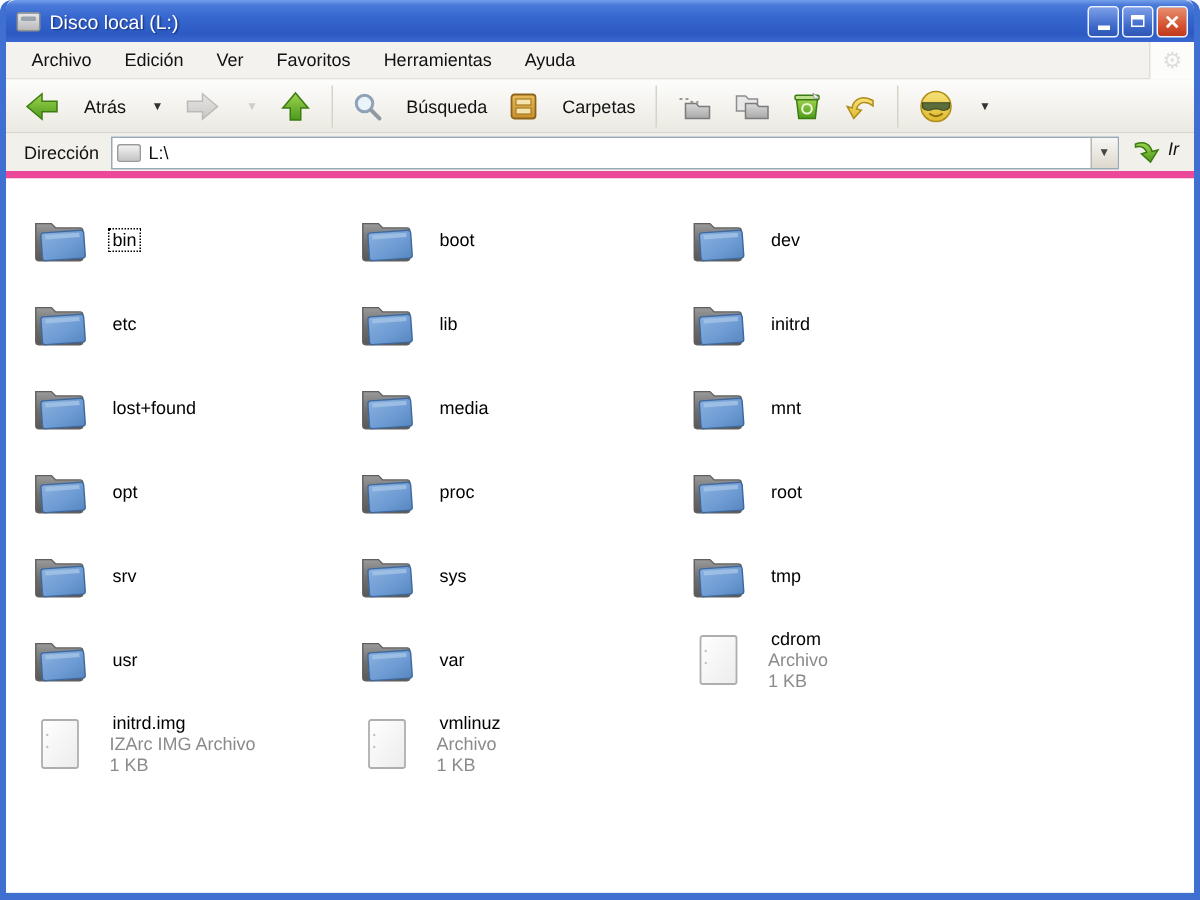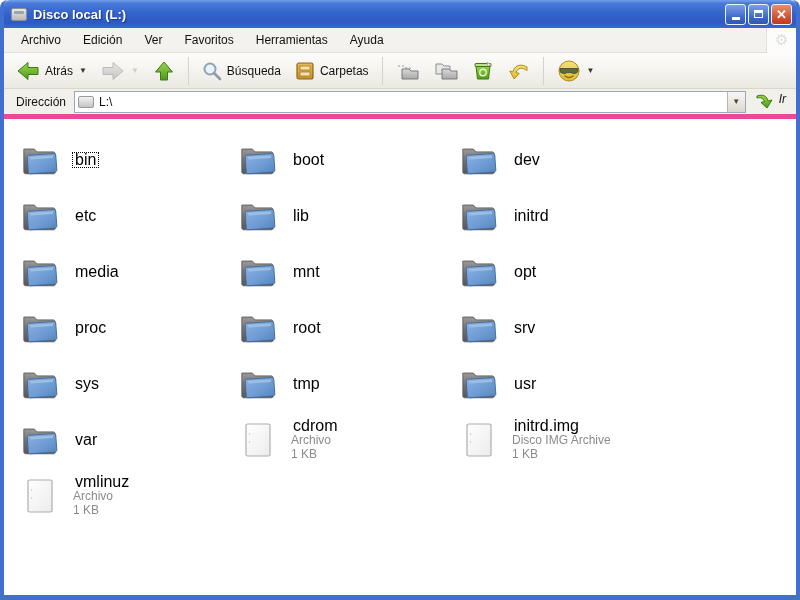--- a/index.html
+++ b/index.html
@@ -6,37 +6,37 @@
   html,body { width:800px; height:600px; background:#fff; font-family:"Liberation Sans", sans-serif; overflow:hidden; }
   .window{ position:absolute; inset:0; border-left:4px solid #3f6fd1; border-right:4px solid #3f6fd1;
            border-bottom:5px solid #3f6fd1; border-radius:8px 8px 0 0; background:#fff; display:flex; flex-direction:column; }
   
   .titlebar{ height:28px; flex:0 0 28px; display:flex; align-items:center; padding:0 4px 0 7px;
     background:linear-gradient(to bottom,#74a0ea 0%,#4a7ad9 12%,#3465cd 45%,#2c5ac2 80%,#3a68d2 100%);
     border-radius:6px 6px 0 0; }
   .title-icon{ width:16px; height:13px; margin-right:6px; background:linear-gradient(#e8e8e8,#b9b9b9);
     border:1px solid #8f8f8f; border-radius:2px; position:relative; }
   .title-icon::after{ content:""; position:absolute; left:2px; right:2px; top:2px; height:3px; background:#9aa4ad; border-radius:1px;}
-  .title-text{ color:#fff; font-weight:bold; font-size:13px; text-shadow:1px 1px 1px rgba(0,0,40,.45); flex:1; }
+  .title-text{ color:#fff; font-weight:normal; font-size:13px; text-shadow:1px 1px 1px rgba(0,0,40,.45); flex:1; }
   .win-btn{ width:21px; height:21px; margin-left:2px; border:1px solid #eef3ff; border-radius:3px;
     display:flex; align-items:center; justify-content:center; color:#fff; font-size:11px; line-height:1;
     background:linear-gradient(to bottom,#7d9fe8,#3a66c8 70%,#2f57b4); cursor:default; }
   .win-btn.close{ background:linear-gradient(to bottom,#e89071,#d4502f 65%,#bf3a1c); font-weight:bold; }
   .glyph-min{ width:8px; height:3px; background:#fff; margin-top:9px; }
   .glyph-max{ width:9px; height:8px; border:1px solid #fff; border-top:3px solid #fff; }
   .glyph-close{ font-size:13px; font-weight:bold; }
   
   .menubar{ height:25px; flex:0 0 25px; background:#f4f2ee; border-bottom:1px solid #e2dfd6; display:flex; align-items:center; padding-left:6px; }
   .menu-item{ font-size:12px; color:#111; padding:3px 11px; }
   .menu-spacer{ flex:1; }
   .menu-logo{ width:30px; height:25px; background:#fcfcfa; border-left:1px solid #e2dfd6; display:flex; align-items:center; justify-content:center; color:#dedede; font-size:15px; }
   
   .toolbar{ height:36px; flex:0 0 36px; background:linear-gradient(to bottom,#fdfdfc,#ebe9e1); border-bottom:1px solid #d9d6cc;
     display:flex; align-items:center; padding:0 6px; gap:2px; }
-  .tb-btn{ display:flex; align-items:center; gap:5px; padding:3px 6px; border-radius:3px; font-size:12px; color:#111; }
+  .tb-btn{ display:flex; align-items:center; gap:16px; padding:3px 6px; border-radius:3px; font-size:12px; color:#111; }
   .tb-sep{ width:1px; height:28px; background:#d6d3c9; margin:0 5px; }
   .caret{ font-size:8px; color:#333; margin-left:1px; }
   .caret.dis{ color:#b0b0b0; }
   .dim{ opacity:.55; }
   .icon-svg{ display:block; }
   
   .addressbar{ height:30px; flex:0 0 30px; background:#f2f0ea; border-bottom:5px solid #ec4899; display:flex; align-items:center; padding:0 6px; }
   .addr-label{ font-size:12px; margin:0 8px 0 6px; color:#111; }
   .addr-input{ flex:1; height:22px; background:#fff; border:1px solid #9aa8b8; display:flex; align-items:center; padding-left:3px; position:relative; }
   .addr-drive{ width:16px; height:12px; background:linear-gradient(#f2f2f2,#c4c4c4); border:1px solid #9a9a9a; border-radius:2px; margin-right:5px; }
@@ -44,21 +44,21 @@
   .addr-drop{ position:absolute; right:0; top:0; bottom:0; width:18px; background:linear-gradient(#f8f7f4,#dcd8cd);
     border-left:1px solid #b9b6ac; display:flex; align-items:center; justify-content:center; font-size:8px; color:#444; }
   .go-area{ display:flex; gap:5px; margin-left:8px; padding-right:4px;font-style:italic; }
   .go-label{ font-size:12px; color:#111; }
   
   .content{ flex:1; background:#fff; overflow:hidden; }
   .file-grid{ display:grid; grid-template-columns:218px 221px auto; grid-auto-rows:56px; padding:13px 0 0 16px; }
   .tile{ display:flex; align-items:center; gap:13px; }
   .tile .icon{ width:40px; flex:0 0 40px; display:flex; justify-content:center; }
   .tile .labels{ display:flex; flex-direction:column; }
-  .tile .name{ font-size:16px; color:#000; line-height:14px; padding:0 2px; }
+  .tile .name{ font-size:12px; color:#000; line-height:14px; padding:0 2px; }
   .tile .meta{ font-size:12px; color:#8b8b8b; line-height:14px; }
   .tile.selected .name{ outline:1px dotted #000; }
   .hidden-defs{ position:absolute; width:0; height:0; }
 </style>
 </head>
 <body>
 
 <svg class="hidden-defs" aria-hidden="true">
   <defs>
     <linearGradient id="gFolderBack" x1="0" y1="0" x2="0" y2="1">
@@ -294,20 +294,34 @@
         <path d="M9.5 13 l24 -1.6 .3 3 -24 1.7 Z" fill="#a5c4e6" opacity=".8"></path>
       </svg>
 
     </span>
     <span class="labels">
       <span class="name">initrd</span>
 
     </span>
   </div>
 
+  <div class="tile type-folder">
+    <span class="icon">
+      <svg class="folder-glyph" width="38" height="32" viewBox="0 0 40 33">
+        <path d="M3 5 h11 l3 3 h17 c1.1 0 2 .9 2 2 v19 c0 1.1 -.9 2 -2 2 H5 c-1.1 0 -2 -.9 -2 -2 Z" fill="url(#gFolderBack)" stroke="#5f5f5f" stroke-width="1"></path>
+        <path d="M8.5 11.5 l26 -1.8 c1.1 -.1 2 .8 2.1 1.9 l1.1 15.5 c.1 1.1 -.8 2 -1.9 2.1 l-26 1.8 c-1.1 .1 -2 -.8 -2.1 -1.9 L6.6 13.6 c-.1 -1.1 .8 -2 1.9 -2.1 Z" fill="url(#gFolderFront)" stroke="#3f699e" stroke-width="1"></path>
+        <path d="M9.5 13 l24 -1.6 .3 3 -24 1.7 Z" fill="#a5c4e6" opacity=".8"></path>
+      </svg>
+
+    </span>
+    <span class="labels">
+      <span class="name">lost+found</span>
+
+    </span>
+  </div>
 
   <div class="tile type-folder">
     <span class="icon">
       <svg class="folder-glyph" width="38" height="32" viewBox="0 0 40 33">
         <path d="M3 5 h11 l3 3 h17 c1.1 0 2 .9 2 2 v19 c0 1.1 -.9 2 -2 2 H5 c-1.1 0 -2 -.9 -2 -2 Z" fill="url(#gFolderBack)" stroke="#5f5f5f" stroke-width="1"></path>
         <path d="M8.5 11.5 l26 -1.8 c1.1 -.1 2 .8 2.1 1.9 l1.1 15.5 c.1 1.1 -.8 2 -1.9 2.1 l-26 1.8 c-1.1 .1 -2 -.8 -2.1 -1.9 L6.6 13.6 c-.1 -1.1 .8 -2 1.9 -2.1 Z" fill="url(#gFolderFront)" stroke="#3f699e" stroke-width="1"></path>
         <path d="M9.5 13 l24 -1.6 .3 3 -24 1.7 Z" fill="#a5c4e6" opacity=".8"></path>
       </svg>
 
     </span>
@@ -473,21 +487,21 @@
     <span class="icon">
 
       <svg class="file-glyph" width="30" height="36" viewBox="0 0 30 36">
         <rect x="3" y="2" width="24" height="32" rx="1.5" fill="url(#gFile)" stroke="#aeaeae" stroke-width="1.2"></rect>
         <circle cx="6.5" cy="12" r=".8" fill="#c2c2c2"></circle>
               <circle cx="6.5" cy="20" r=".8" fill="#c2c2c2"></circle>
       </svg>
     </span>
     <span class="labels">
       <span class="name">initrd.img</span>
-      <span class="meta kind">Disco IMG Archive</span>
+      <span class="meta kind">IZArc IMG Archivo</span>
       <span class="meta size">1 KB</span>
     </span>
   </div>
 
   <div class="tile type-file">
     <span class="icon">
 
       <svg class="file-glyph" width="30" height="36" viewBox="0 0 30 36">
         <rect x="3" y="2" width="24" height="32" rx="1.5" fill="url(#gFile)" stroke="#aeaeae" stroke-width="1.2"></rect>
         <circle cx="6.5" cy="12" r=".8" fill="#c2c2c2"></circle>

